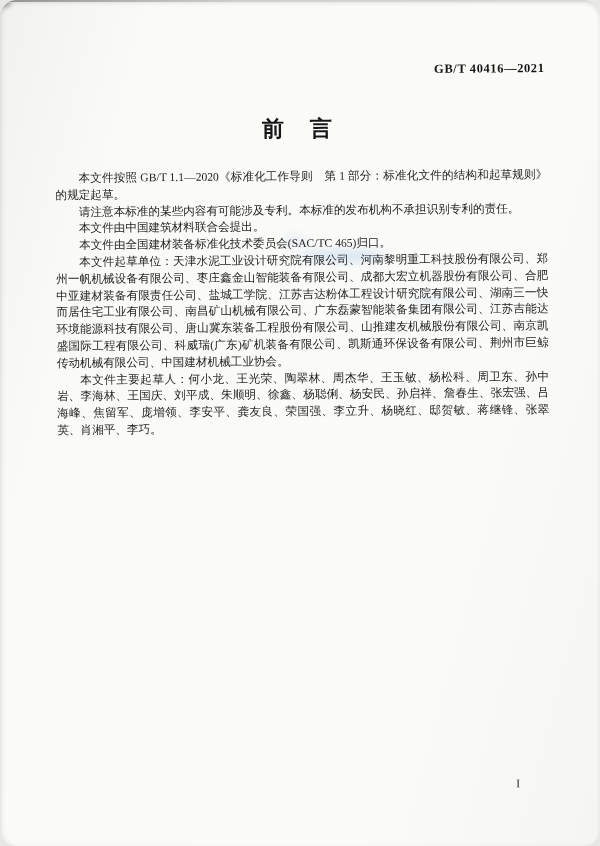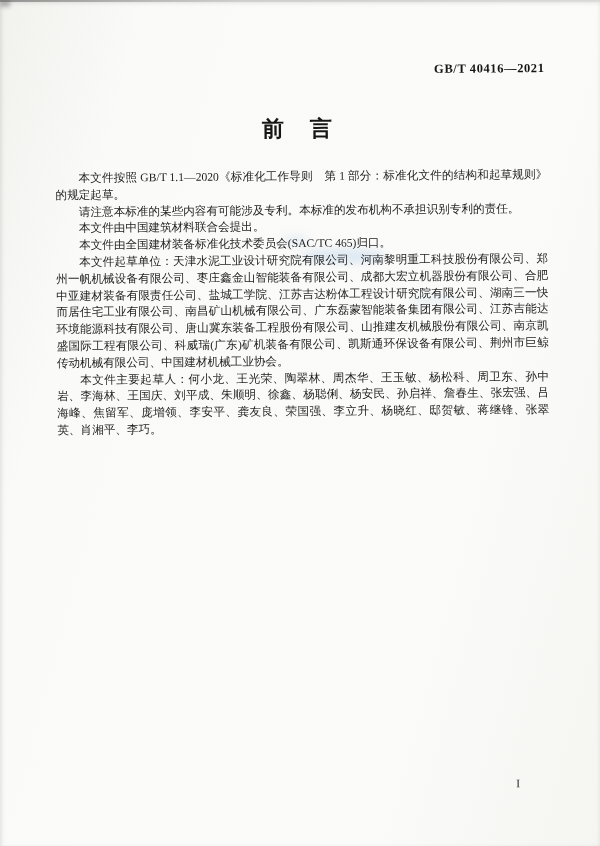--- a/index.html
+++ b/index.html
@@ -11,20 +11,21 @@
     position: relative;
     width: 600px;
     height: 846px;
     margin: 0 auto;
     background:
       linear-gradient(105deg, #f1f1ee 0%, #fafaf8 18%, #fbfbf9 70%, #f5f5f2 100%);
     overflow: hidden;
     font-family: "Liberation Serif", "DejaVu Serif", serif;
     color: #1d1d1d;
     box-shadow: inset 0 3px 4px rgba(0,0,0,0.10), inset 3px 0 4px rgba(0,0,0,0.04);
+    border-radius: 17px;
   }
   
   .scan-edge-top {
     position: absolute;
     top: 0; left: 0;
     width: 100%; height: 2px;
     background: linear-gradient(to right, rgba(60,60,60,0.45), rgba(120,120,120,0.18) 40%, rgba(150,150,150,0.10));
   }
   .scan-corner {
     position: absolute;

